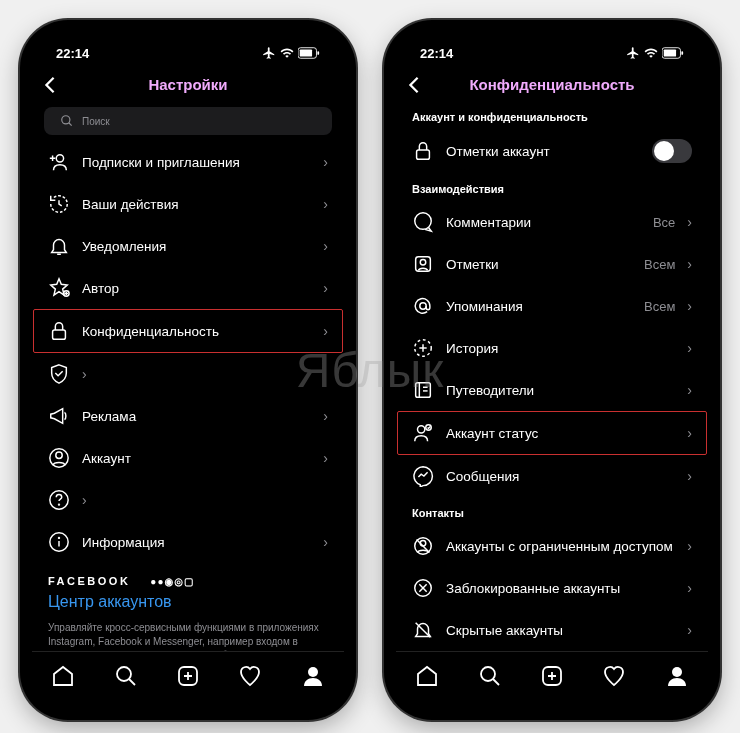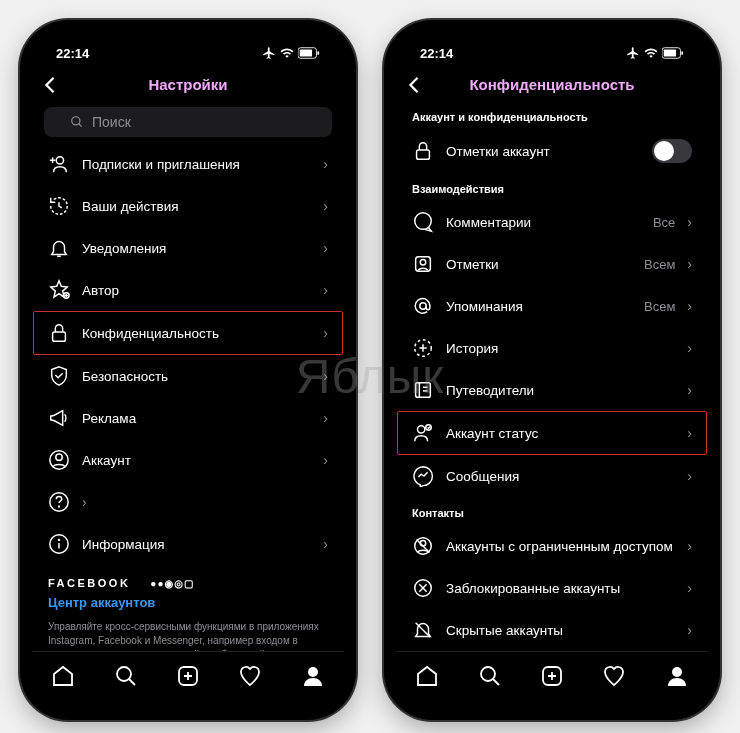--- a/index.html
+++ b/index.html
@@ -16,21 +16,20 @@
     position: absolute;
     top: 50%;
     left: 50%;
     transform: translate(-50%, -50%);
     font-size: 48px;
     color: rgba(160,160,160,0.35);
     font-weight: 400;
     pointer-events: none;
     z-index: 100;
     letter-spacing: 1px;
-    margin-top: 6px;
   }
   .phone {
     width: 340px;
     height: 700px;
     background: #000;
     border-radius: 48px;
     padding: 12px;
     box-sizing: border-box;
     position: relative;
     box-shadow: 0 0 0 2px #333, 0 8px 24px rgba(0,0,0,0.3);
@@ -82,26 +81,26 @@
   .header-title {
     flex: 1;
     text-align: center;
     font-size: 15px;
     font-weight: 600;
   }
   .search-bar {
     margin: 6px 12px;
     background: #1c1c1e;
     border-radius: 8px;
-    padding: 7px 26px;
+    padding: 7px 16px;
     display: flex;
     align-items: center;
     gap: 8px;
     color: #8e8e93;
-    font-size: 14px;
+    font-size: 10px;
   }
   .content {
     flex: 1;
     overflow-y: hidden;
     padding: 0 0;
   }
   .row {
     display: flex;
     align-items: center;
     padding: 10px 16px;
@@ -157,22 +156,21 @@
     letter-spacing: 2.5px;
     font-weight: 600;
     display: flex;
     align-items: center;
     gap: 20px;
   }
   .fb-icons { letter-spacing: 1px; font-size: 10px; }
   .link-text {
     padding: 2px 16px 8px;
     color: #3897f0;
-    font-size: 13px;
-    font-weight: bold;
+    font-size: 16px;
   }
   .help-text {
     padding: 2px 16px 10px;
     color: #8e8e93;
     font-size: 10px;
     line-height: 1.4;
   }
   .tab-bar {
     height: 48px;
     border-top: 1px solid #222;
@@ -291,21 +289,20 @@
         <span class="chevron">›</span>
       </div>
 
       <div class="row">
         <span class="row-icon">
             <svg width="22" height="22" viewBox="0 0 24 24" fill="none" stroke="#fff" stroke-width="1.6">
               <path d="M12 2l8 3v6c0 5-3.5 9-8 11-4.5-2-8-6-8-11V5z"></path>
               <path d="M8 11l3 3 5-5"></path>
             </svg>
           </span>
-        <span class="row-label">Безопасность</span>
         <span class="chevron">›</span>
       </div>
 
       <div class="row">
         <span class="row-icon">
             <svg width="22" height="22" viewBox="0 0 24 24" fill="none" stroke="#fff" stroke-width="1.6">
               <path d="M3 10v4l4 1 9 5V4l-9 5z"></path>
               <path d="M18 8c2 1 2 7 0 8"></path>
             </svg>
           </span>

